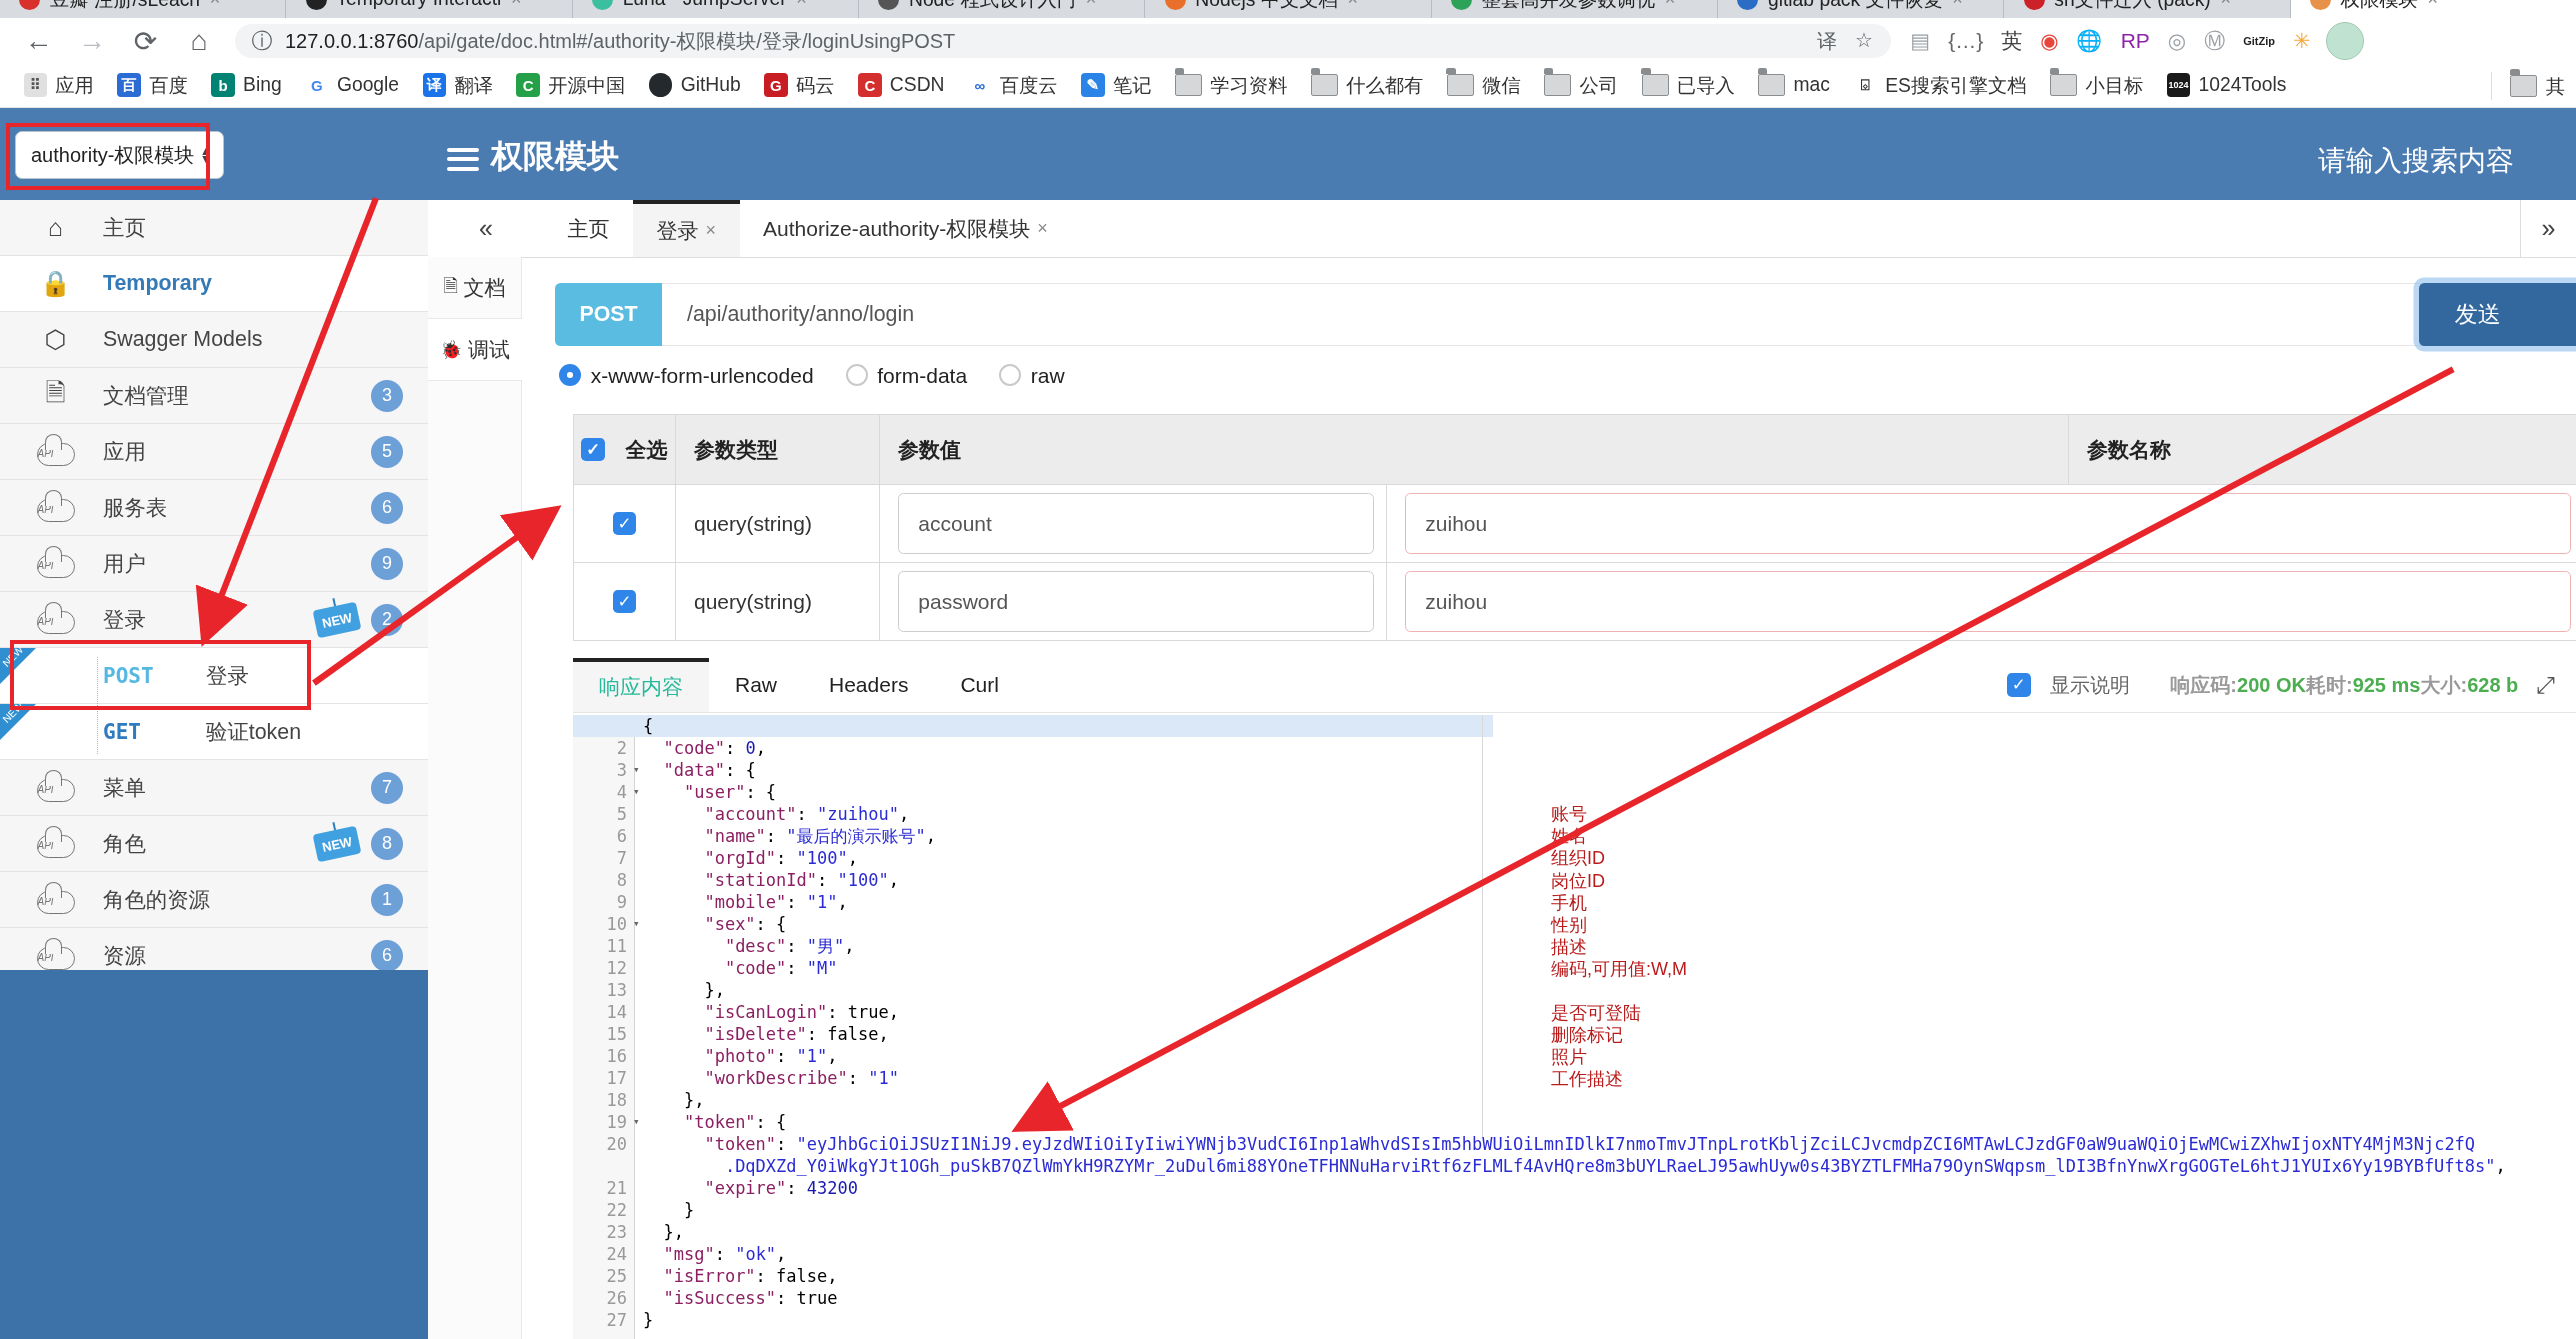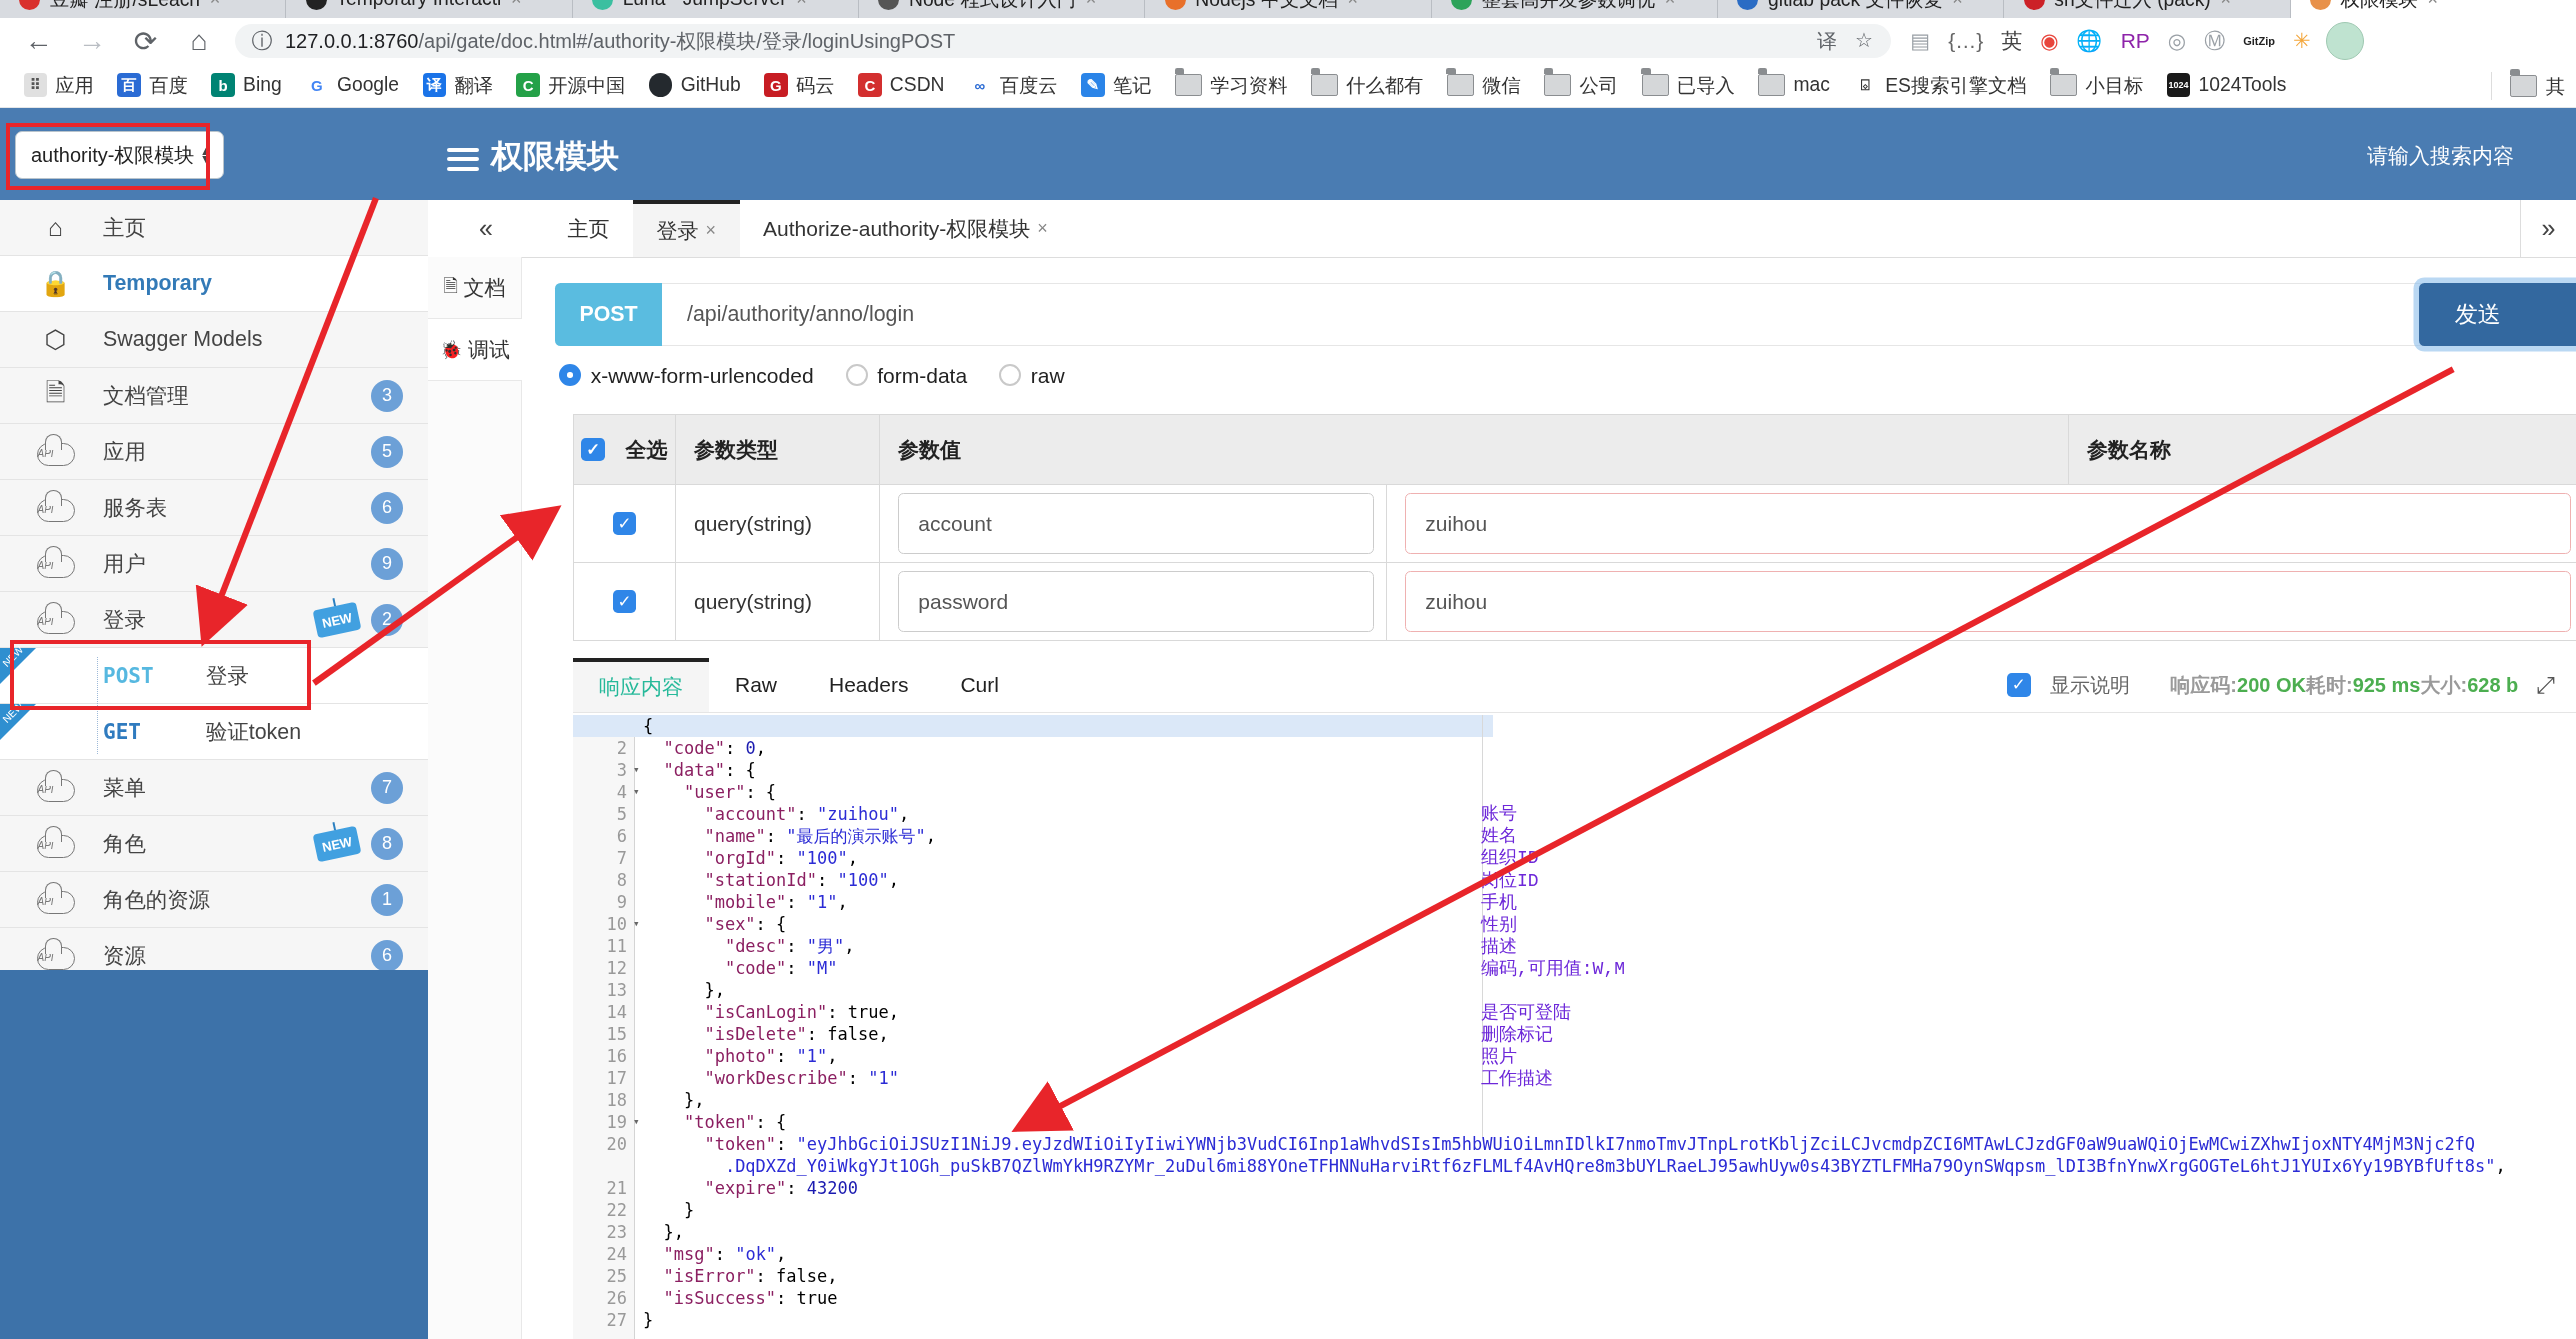--- a/index.html
+++ b/index.html
@@ -31,21 +31,21 @@
   #bk-more{position:absolute;right:11px;top:72px;display:flex;gap:8.3px;align-items:center;font-size:19.3px;
     border-left:1.4px solid #ddd;padding-left:18px;height:28px}
   
   #appheader{left:0;top:108px;right:0;height:92px;background:#4a7cb2}
   #modselect{left:15px;top:131px;width:181px;height:46px;background:#fff;border:1.4px solid #b9c4cc;border-radius:7px;
     display:flex;align-items:center;justify-content:space-between;padding:0 11px 0 15px;font-size:20px;color:#222}
   .updown{display:flex;flex-direction:column;line-height:8.3px;font-size:12.4px;color:#444}
   #hamb{left:447px;top:142px;width:32px;color:#fff}
   #hamb div{height:4.1px;background:#fff;margin:5.5px 0;border-radius:2.1px}
   #apptitle{left:491px;top:135px;font-size:32px;font-weight:bold;color:#fff}
-  #hsearch{right:62px;top:142px;font-size:21px;color:#fff}
+  #hsearch{right:62px;top:142px;font-size:28px;color:#fff}
   
   #sidebar{left:0;top:200px;width:428px;bottom:0;background:#f6f6f6;border-right:0.7px solid #e2e2e2}
   .sitem{height:55px;border-bottom:0.7px solid #e4e4e4;display:flex;align-items:center;position:relative;font-size:21.4px;color:#444}
   .sitem .ic{width:39px;margin-left:36px;margin-right:28px;text-align:center;flex:0 0 auto}
   .sitem.active{background:#fff;color:#337ab7;font-weight:bold}
   .sub{background:#fff;padding-left:103px}
   .sub .method{width:103px;font-family:"DejaVu Sans Mono",monospace;font-weight:bold;font-size:21px}
   .m-post{color:#56b8e0}.m-get{color:#2f7bbf}
   .badge{position:absolute;right:25px;width:32px;height:32px;border-radius:50%;background:#6ca0d7;color:#fff;
     font-size:18px;display:flex;align-items:center;justify-content:center}
@@ -114,21 +114,21 @@
   #codearea{left:573px;top:715px;right:0;bottom:0;background:#fff;overflow:hidden;
     font-family:"DejaVu Sans Mono",monospace;font-size:17px;line-height:22px}
   #gutter{position:absolute;left:0;top:0;width:61px;bottom:0;background:#f7f7f7;border-right:0.7px solid #d4d4d4}
   .gl{height:22px;color:#999;text-align:right;padding-right:7px;position:relative}
   .gl .fold{position:absolute;right:-5.5px;top:0;font-size:11px;color:#666}
   #codelines{position:absolute;left:70px;top:0;right:0;bottom:0;white-space:pre}
   .cl{height:22px}
   .cl.hl{background:#dbe8f8;margin-left:-70px;padding-left:70px;width:850px}
   .k{color:#8b1f61}.s{color:#2b2bd5}.n{color:#1a1ab0}.b{color:#000}.p{color:#000}
   #coldiv{position:absolute;left:909px;top:0;width:0;height:422px;border-left:0.7px solid #d8d8d8}
-  .anno{position:absolute;left:908px;height:22px;color:#6d28d9;font-size:18px;font-family:Liberation Mono, monospace;white-space:nowrap}
+  .anno{position:absolute;left:978px;height:22px;color:#b91c1c;font-size:18px;font-family:Liberation Sans, sans-serif;white-space:nowrap}
   
   .redbox{position:absolute;border:4.1px solid #e8252a;z-index:50}
   #arrows{position:absolute;left:0;top:0;width:2576px;height:1340px;pointer-events:none;z-index:49}
 </style>
 </head>
 <body>
 
 <div id="stage">
 
   <div class="abs" id="tabstrip">

